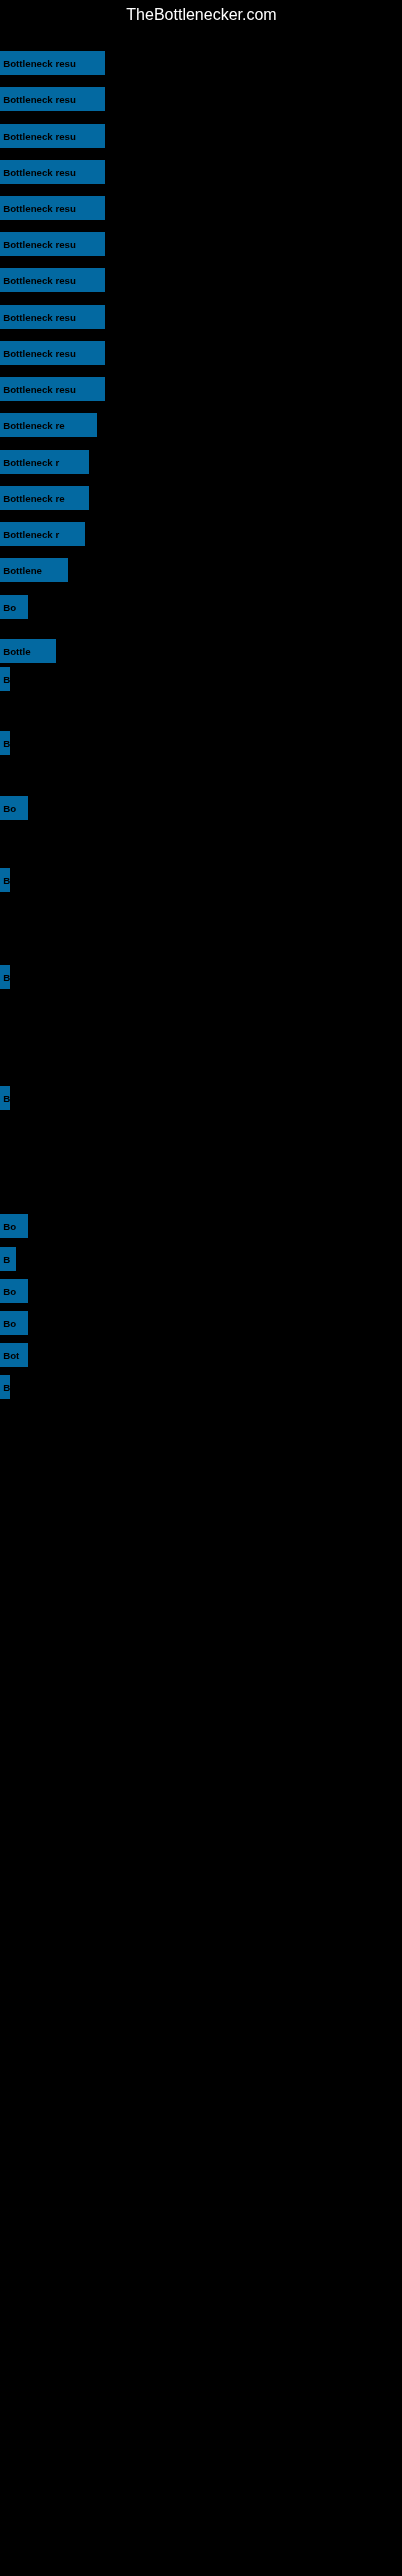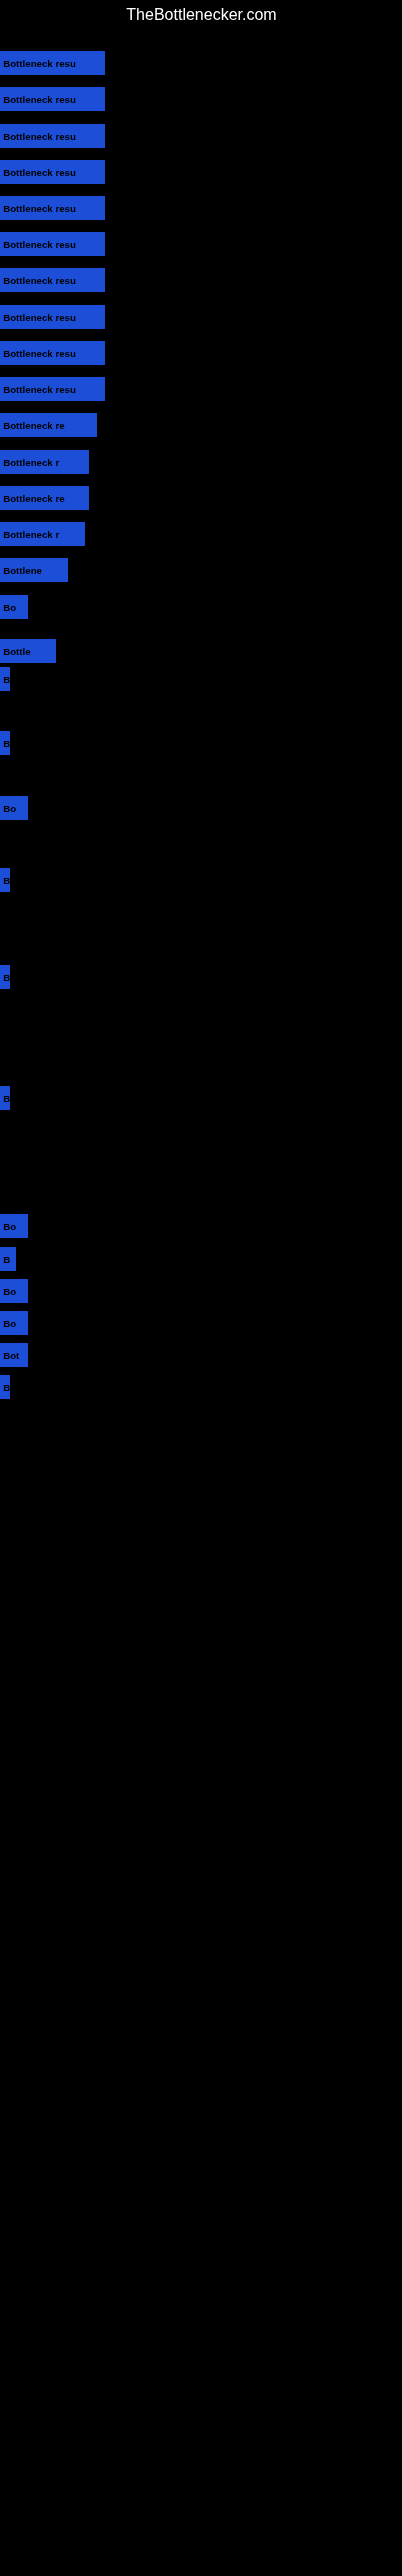--- a/index.html
+++ b/index.html
@@ -21,21 +21,21 @@
       padding: 6.4px 0;
       width: 100%;
     }
     .bar-container {
       position: absolute;
       left: 0;
       display: flex;
       align-items: center;
     }
     .bar-label {
-      background-color: #1d4ed8;
+      background-color: #0369a1;
       color: #000000;
       font-size: 9.7px;
       font-weight: bold;
       padding: 1.6px 3.2px;
       white-space: nowrap;
       overflow: hidden;
     }
   </style>
 </head>
 <body>

